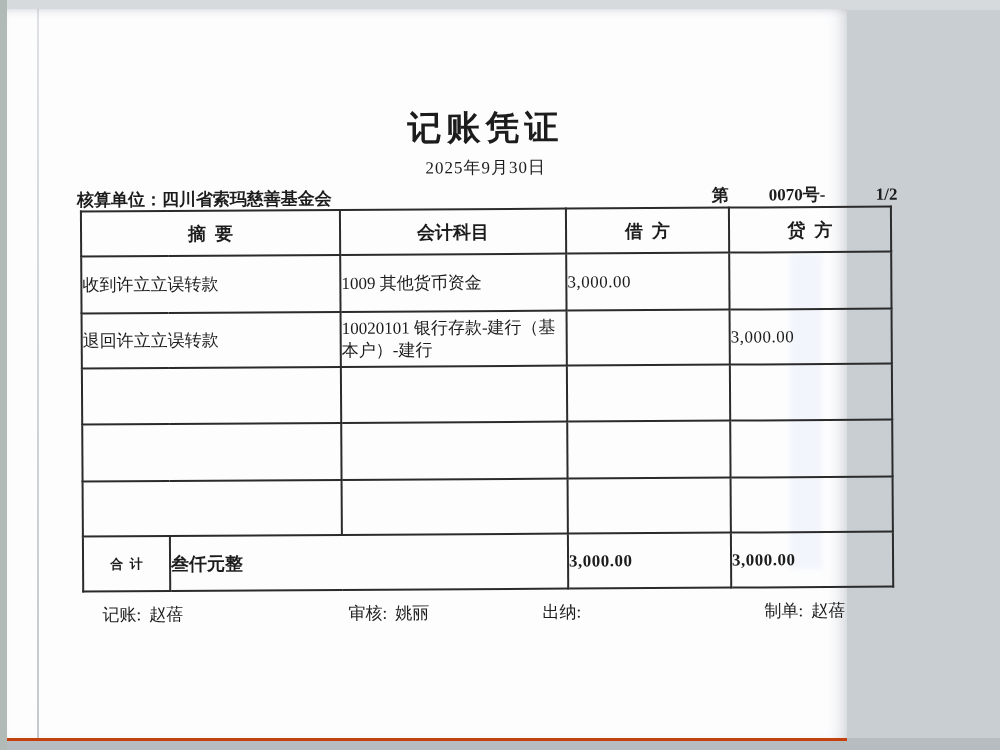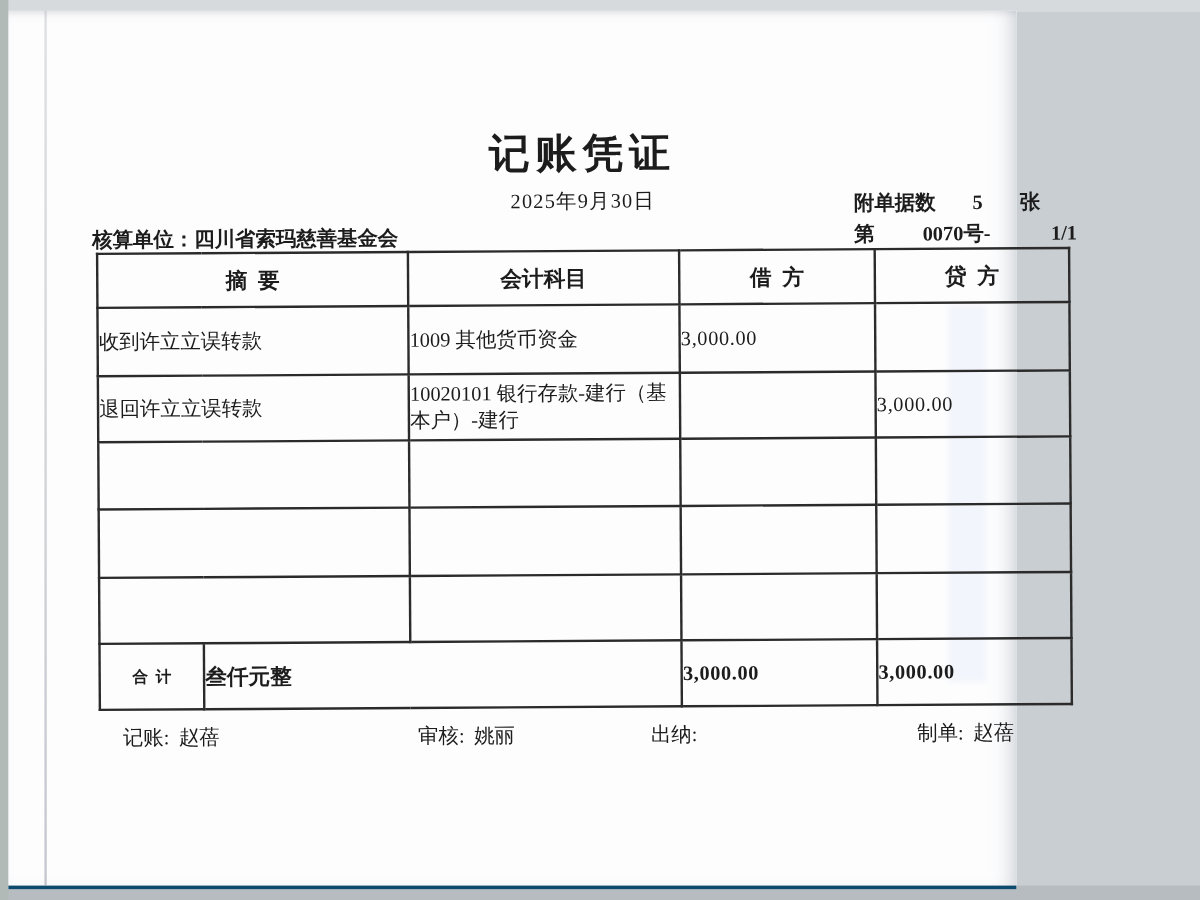--- a/index.html
+++ b/index.html
@@ -8,21 +8,21 @@
     background:#c9ced2;
     font-family:"Liberation Serif","DejaVu Serif",serif;
     color:#1c1c1c;
   }
   .band-top{position:absolute;left:0;top:0;width:1000px;height:10px;background:#d6dadc;}
   .band-bottom{position:absolute;left:0;bottom:0;width:1000px;height:12px;background:#b6bcc0;}
   .band-left{position:absolute;left:0;top:0;width:7px;height:750px;background:#b2bab8;}
   .paper{
     position:absolute;left:7px;top:9px;width:840px;height:729px;
     background:#fdfdfe;
-    border-bottom:3px solid #0c4a6e;
+    border-bottom:3px solid #c2410c;
     box-shadow:inset -14px 0 18px -12px rgba(150,158,168,.55), inset 0 6px 8px -6px rgba(170,176,182,.5);
   }
   .crease{
     position:absolute;left:30px;top:0;width:2px;height:729px;
     background:linear-gradient(180deg, rgba(165,172,180,.35), rgba(150,158,168,.55));
     filter:blur(.4px);
   }
   .scan-tint{
     position:absolute;left:783px;top:245px;width:32px;height:315px;
     background:rgba(185,203,235,.16);filter:blur(2px);
@@ -82,31 +82,26 @@
 
 <div class="paper">
   <div class="crease"></div>
   <div class="scan-tint"></div>
 
   <div class="content">
 
     <div class="title">记账凭证</div>
     <div class="date">2025年9月30日</div>
 
-    <div class="attach-line">
-      <span>附单据数</span>
-      <span class="count">5</span>
-      <span>张</span>
-    </div>
 
     <div class="number-line">
       <span>第</span>
       <span class="num">0070</span>
       <span class="suffix">号-</span>
-      <span class="page">1/1</span>
+      <span class="page">1/2</span>
     </div>
 
     <div class="unit-line"><span>核算单位：</span><span>四川省索玛慈善基金会</span></div>
 
     <table class="voucher">
       <colgroup>
         <col style="width:87px">
           <col style="width:172px">
           <col style="width:226px">
           <col style="width:163px">

